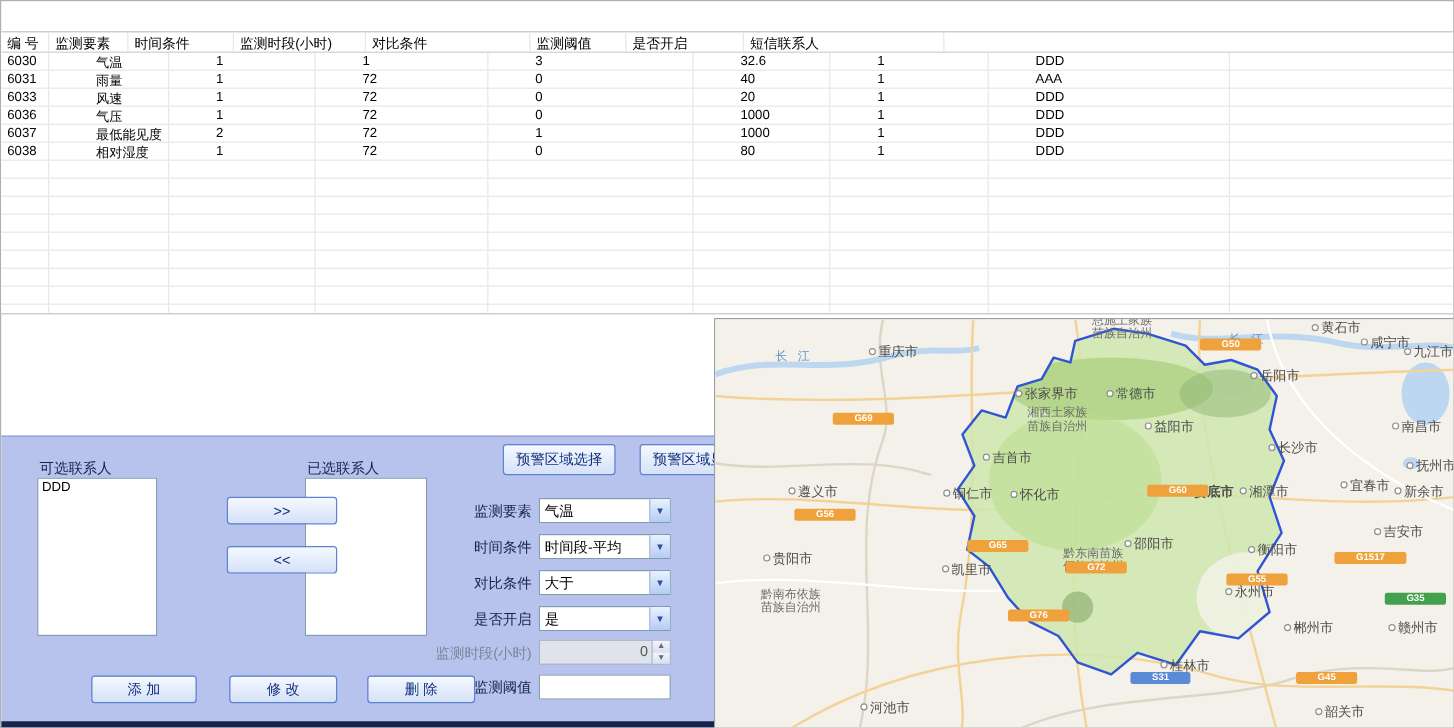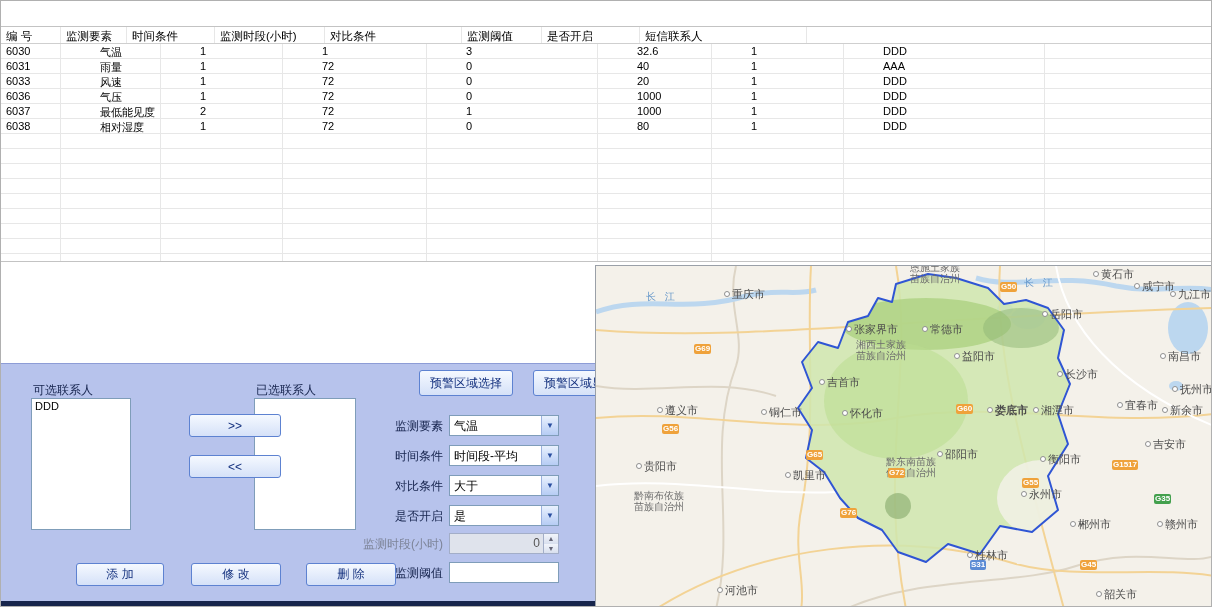--- a/index.html
+++ b/index.html
@@ -9,21 +9,21 @@
   
   .titlebar{position:absolute;left:0;top:0;width:100%;height:24px;background:#fff;}
   .title{position:absolute;left:6px;top:4px;font-size:12px;color:#111;}
   .close{position:absolute;right:12px;top:3px;font-size:15px;color:#222;cursor:pointer;line-height:16px;}
   
   .table{position:absolute;left:0;top:25px;width:1212px;height:236px;border-top:1px solid #c3c3c3;border-bottom:1px solid #c3c3c3;overflow:hidden;font-size:11px;background:#fff;}
   .thead{display:flex;height:17px;border-bottom:1px solid #cfcfcf;}
   .thead .cell{padding-top:2px;color:#000;font-size:11.5px;}
   .trow{display:flex;height:15px;border-bottom:1px solid #e7e7e7;gap:34px;}
   .cell{border-right:1px solid #e7e7e7;padding:1px 0 0 5px;white-space:nowrap;overflow:hidden;color:#000;}
-  .c0{width:60px}.c1{width:66px}.c2{width:88px}.c3{width:110px}.c4{width:137px}.c5{width:80px}.c6{width:98px}.c7{width:167px}.c8{flex:1;border-right:none}
+  .c0{width:40px}.c1{width:66px}.c2{width:88px}.c3{width:110px}.c4{width:137px}.c5{width:80px}.c6{width:98px}.c7{width:167px}.c8{flex:1;border-right:none}
   
   .panel{position:absolute;left:0;top:362px;width:594px;height:238px;background:var(--panel-bg,#b7c3ec);border-top:1px solid #8d9cd6;}
   .panel-label{position:absolute;font-size:12px;color:#15234d;}
   .listbox{position:absolute;background:#fff;border:1px solid #7f9db9;overflow:hidden;}
   .list-item{font-size:11px;padding:1px 3px;color:#000;cursor:default;}
   .btn{position:absolute;display:flex;align-items:center;justify-content:center;font-size:12px;color:#13307e;background:linear-gradient(#f5f9ff,#d5e1f8);border:1px solid var(--button-border,#5d82d1);border-radius:3px;cursor:pointer;white-space:nowrap;margin-left:40px;}
   
   .form-row{position:absolute;left:352px;width:240px;height:21px;}
   .form-label{position:absolute;left:0;top:3px;width:90px;text-align:right;font-size:12px;color:#15234d;}
   .form-label.disabled{color:#7d8498;}
@@ -38,23 +38,23 @@
   .bottom-strip{position:absolute;left:0;top:600px;width:594px;height:7px;background:#17254c;}
   
   .map{position:absolute;left:594px;top:264px;width:618px;height:343px;background:var(--map-bg,#f4f1ea);overflow:hidden;border-left:1px solid #9aa0a8;border-top:1px solid #9aa0a8;}
   .map svg{position:absolute;left:0;top:0;}
   .map-labels{position:absolute;left:0;top:0;width:100%;height:100%;}
   .city{position:absolute;font-size:11px;color:#4c4c4c;white-space:pre-line;line-height:12px;}
   .city::before{content:"";display:inline-block;width:4px;height:4px;border:1px solid #8f8f8f;background:#fff;border-radius:50%;margin-right:2px;vertical-align:1px;}
   .city.small{font-size:10px;color:#6d6d6d;line-height:11px;}
   .city.nodot::before{display:none;}
   .water-label{position:absolute;font-size:10px;color:#5f93c8;letter-spacing:3px;}
-  .badge{position:absolute;font-size:8px;font-weight:bold;color:#fff;padding:0 1px;border-radius:2px;line-height:10px;}
+  .badge{position:absolute;font-size:8px;font-weight:bold;color:#fff;padding:0 18px;border-radius:2px;line-height:10px;}
   .b-orange{background:var(--road-badge-orange,#efa23b);}
-  .b-blue{background:var(--road-badge-blue,#5b8bd4);margin-left:28px;}
+  .b-blue{background:var(--road-badge-blue,#5b8bd4);}
   .b-green{background:#43a04d;}
 </style>
 </head>
 <body>
 
 <div class="window">
 
 
   <div class="table">
     <div class="thead">
@@ -349,21 +349,21 @@
         <span class="city small nodot" style="left: 314px; top: -4px;">恩施土家族
 苗族自治州</span>
         <span class="city small nodot" style="left: 260px; top: 73px;">湘西土家族
 苗族自治州</span>
         <span class="city" style="left: 358px; top: 84px;">益阳市</span>
         <span class="city" style="left: 564px; top: 84px;">南昌市</span>
         <span class="city" style="left: 461px; top: 102px;">长沙市</span>
         <span class="city" style="left: 223px; top: 110px;">吉首市</span>
         <span class="city" style="left: 576px; top: 117px;">抚州市</span>
         <span class="city" style="left: 61px; top: 138px;">遵义市</span>
-        <span class="city" style="left: 165px; top: 140px;">铜仁市</span>
+        <span class="city" style="left: 190px; top: 140px;">铜仁市</span>
         <span class="city" style="left: 246px; top: 141px;">怀化市</span>
         <span class="city" style="left: 391px; top: 138px; font-weight: bold;">娄底市</span>
         <span class="city" style="left: 437px; top: 138px;">湘潭市</span>
         <span class="city" style="left: 521px; top: 133px;">宜春市</span>
         <span class="city" style="left: 566px; top: 138px;">新余市</span>
         <span class="city" style="left: 549px; top: 172px;">吉安市</span>
         <span class="city" style="left: 341px; top: 182px;">邵阳市</span>
         <span class="city" style="left: 444px; top: 187px;">衡阳市</span>
         <span class="city" style="left: 40px; top: 194px;">贵阳市</span>
         <span class="city" style="left: 189px; top: 203px;">凯里市</span>

